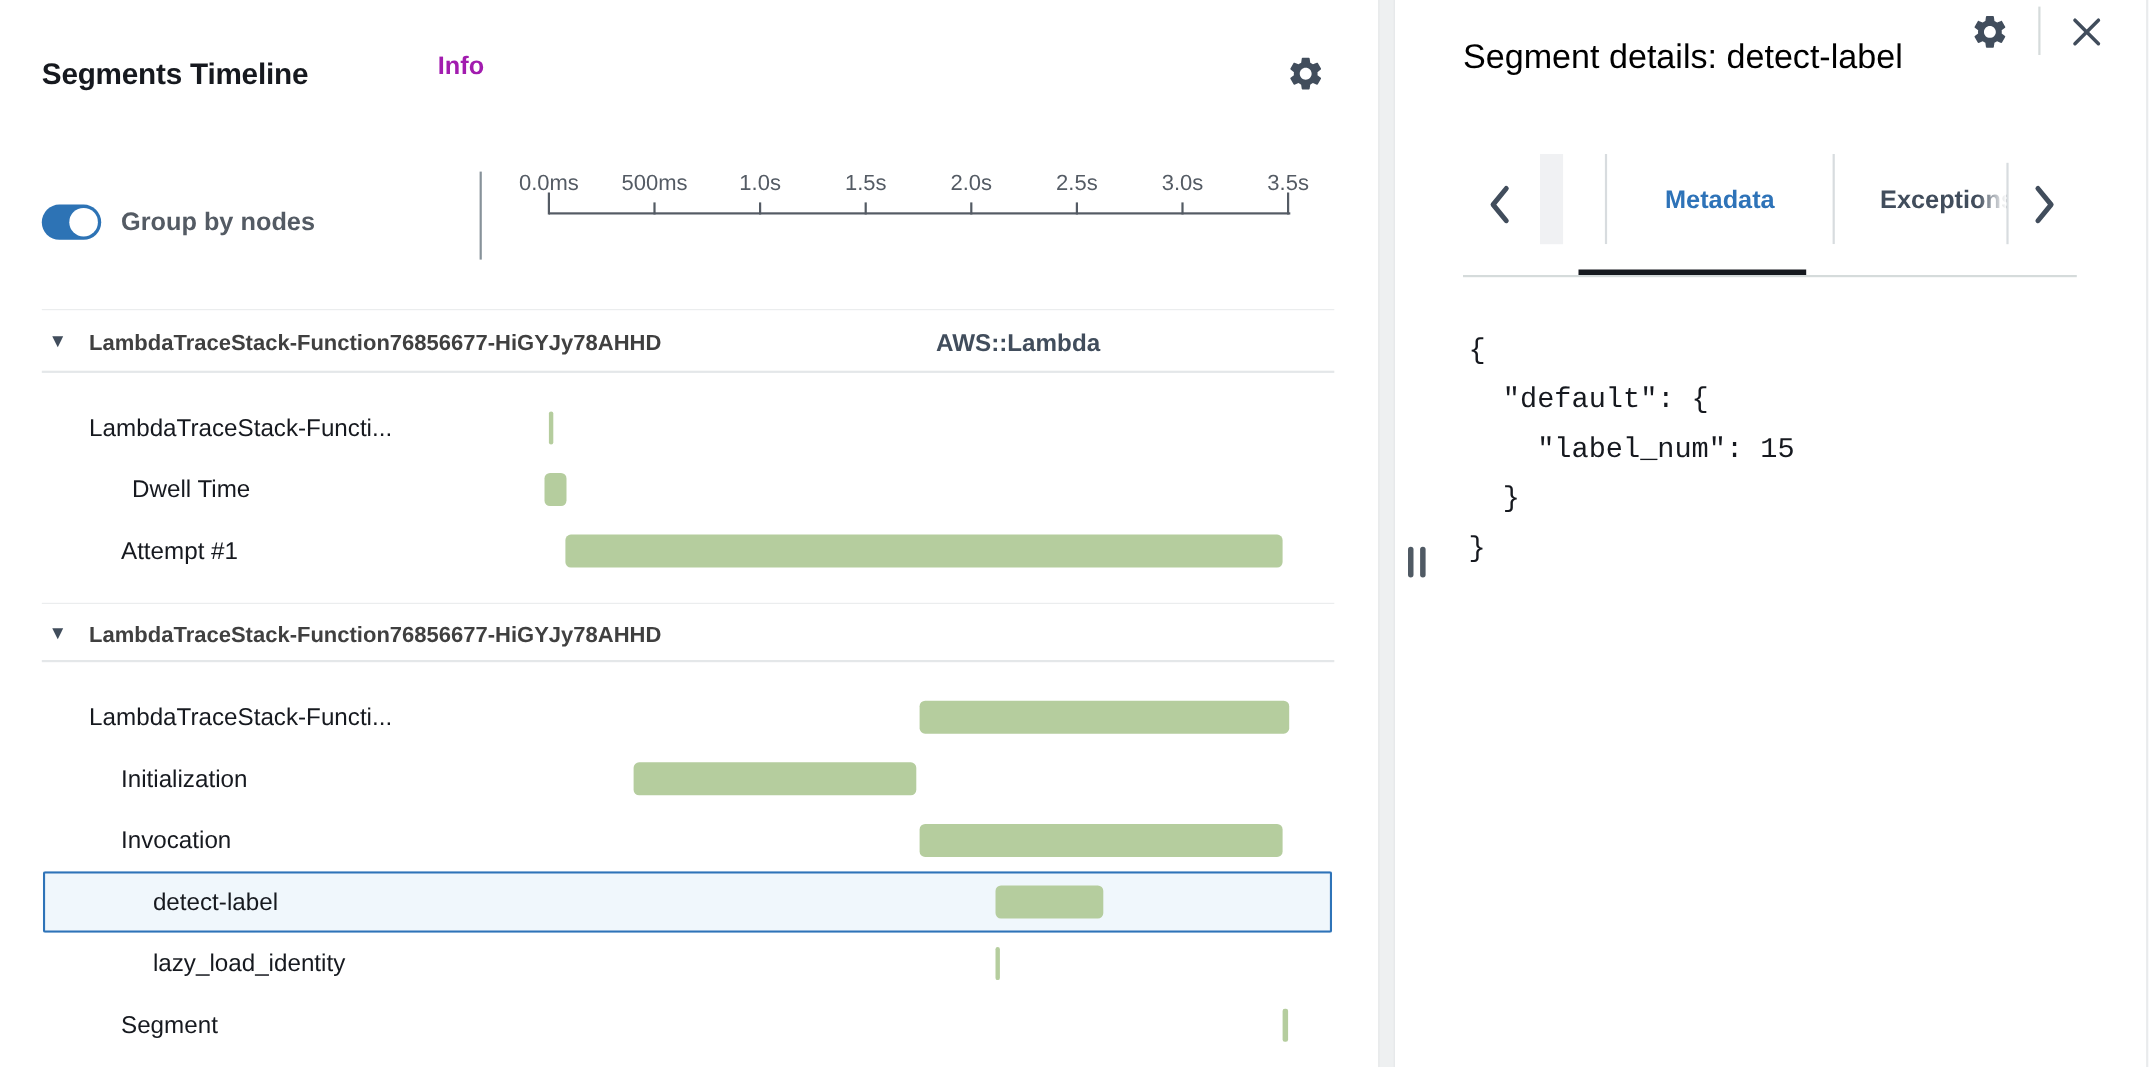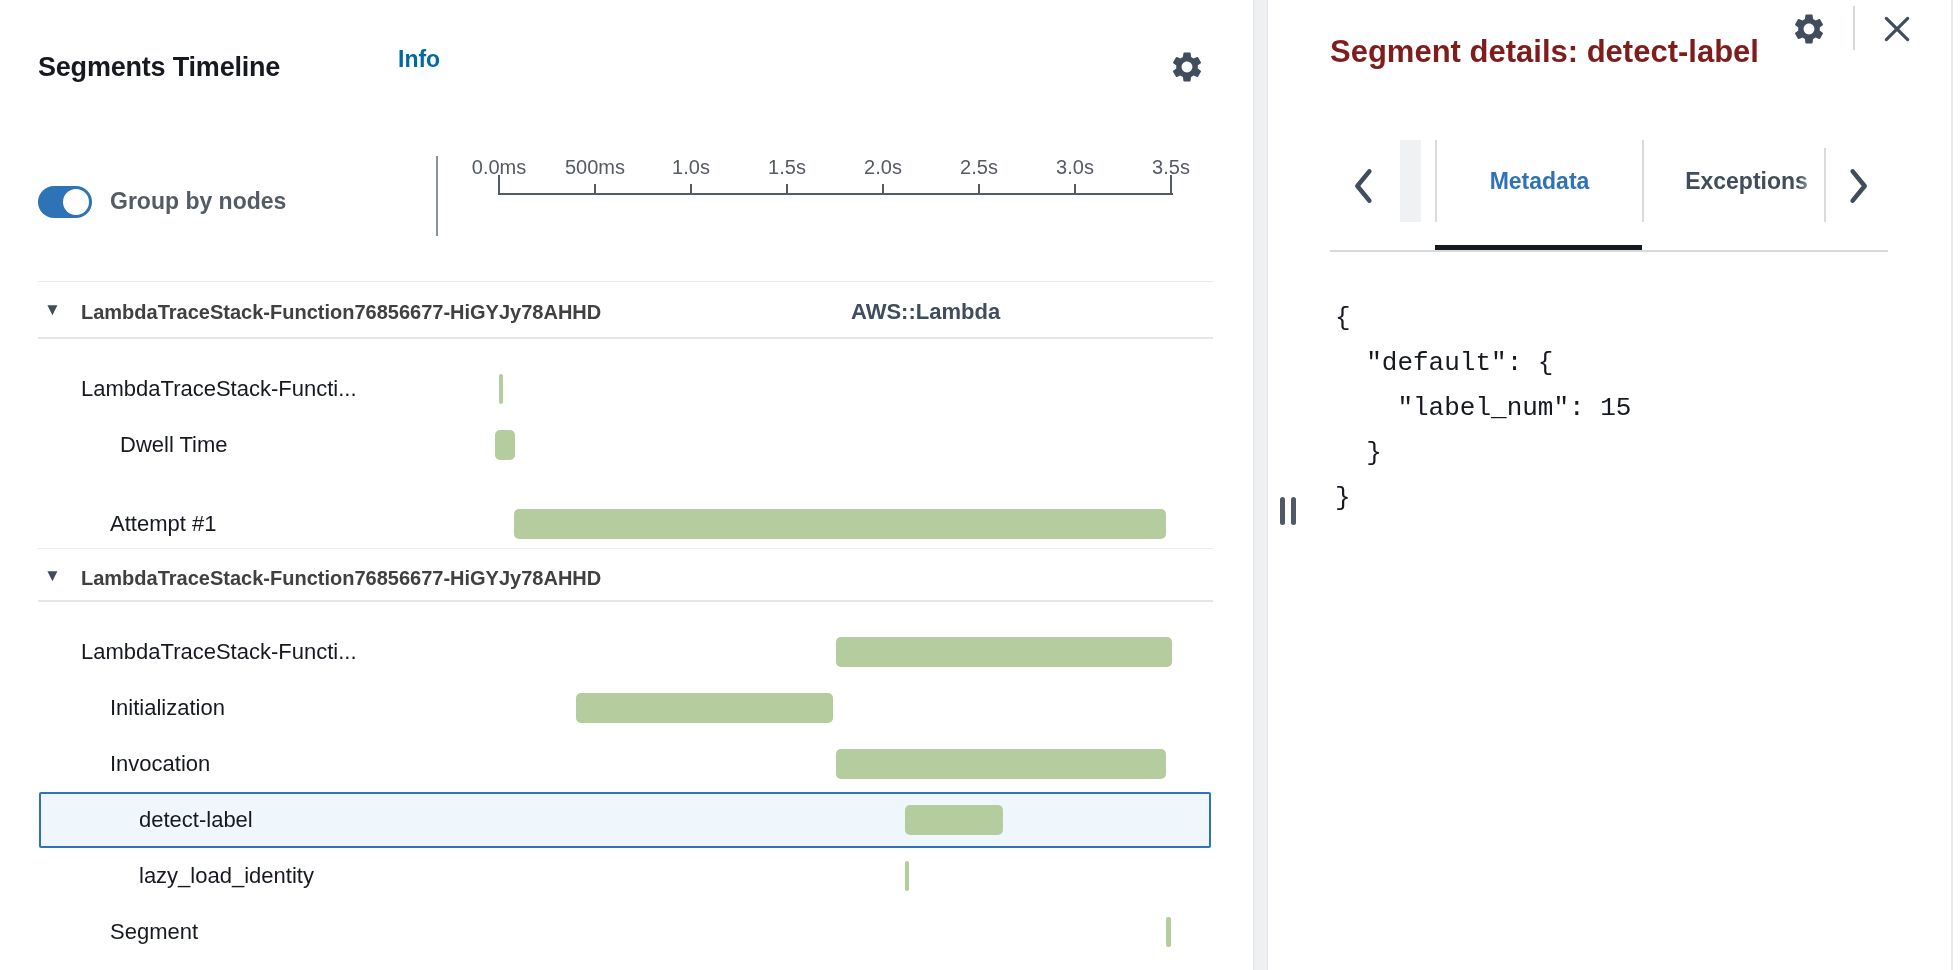--- a/index.html
+++ b/index.html
@@ -6,21 +6,21 @@
   body{
     width:1960px;height:970px;position:relative;overflow:hidden;
     background:#ffffff;
     font-family:"Liberation Sans","DejaVu Sans",sans-serif;
     color:#16191f;
     -webkit-font-smoothing:antialiased;
   }
   .abs{position:absolute;}
   
   .page-title{left:38px;top:34px;font-size:27px;font-weight:bold;color:#16191f;letter-spacing:-0.2px;}
-  .info-link{left:398px;top:46px;font-size:23px;font-weight:bold;color:#0369a1;text-decoration:none;cursor:pointer;}
+  .info-link{left:398px;top:46px;font-size:23px;font-weight:bold;color:#a21caf;text-decoration:none;cursor:pointer;}
   .icon-btn{background:none;border:none;padding:0;margin:0;cursor:pointer;display:flex;align-items:center;justify-content:center;}
   .tl-gear{left:1166px;top:46px;width:42px;height:42px;}
   .toggle{left:38px;top:186px;width:54px;height:32px;border-radius:16px;background:#2d73b5;cursor:pointer;}
   .toggle .knob{position:absolute;right:3px;top:3px;width:26px;height:26px;border-radius:50%;background:#ffffff;}
   .toggle-label{left:110px;top:188px;font-size:23px;font-weight:bold;color:#545b64;}
   .ctrl-divider{left:436px;top:156px;width:2px;height:80px;background:#87929a;}
   .axis-baseline{left:499px;top:193px;width:674px;height:2px;background:#545b64;}
   .tick-label{top:156px;width:100px;text-align:center;font-size:20px;color:#545b64;}
   .tick-mark{width:2px;background:#545b64;}
   .group-hairline{left:38px;width:1175px;height:1px;background:#e9ebed;}
@@ -32,31 +32,31 @@
   .tl-row{left:39px;width:1172px;height:56px;cursor:pointer;}
   .tl-row.selected{background:#f0f7fc;box-shadow:inset 0 0 0 2px #2e73b8;border-radius:2px;}
   .row-label{position:absolute;top:0;line-height:56px;font-size:22px;color:#16191f;white-space:nowrap;}
   .bar{position:absolute;top:13px;height:30px;border-radius:5px;background:#b5cd9e;}
   .bar.thin{border-radius:2px;}
   
   .split-strip{left:1253px;top:0;width:15px;height:970px;background:#eef0f1;border-left:1px solid #e4e7e9;border-right:1px solid #e4e7e9;box-sizing:border-box;}
   .drag-handle{left:1280px;top:497px;width:20px;height:28px;display:flex;gap:6px;cursor:col-resize;}
   .drag-handle span{display:block;width:5px;height:28px;background:#505a64;border-radius:2.5px;}
   
-  .details-title{left:1330px;top:4px;width:432px;font-size:31px;line-height:44px;font-weight:bold;color:#7f1d1d;}
+  .details-title{left:1330px;top:4px;width:432px;font-size:31px;line-height:44px;font-weight:normal;color:#000000;}
   .dt-gear{left:1788px;top:8px;width:42px;height:42px;}
   .hdr-vr{left:1853px;top:6px;width:2px;height:44px;background:#d5dbdb;}
   .dt-close{left:1876px;top:8px;width:42px;height:42px;}
   .tabs-chevron-left{left:1342px;top:160px;width:44px;height:52px;}
   .tabs-chevron-right{left:1836px;top:160px;width:44px;height:52px;}
   .pg-band{left:1400px;top:140px;width:21px;height:82px;background:#f0f1f3;}
   .tabs-viewport{left:1435px;top:140px;width:389px;height:82px;overflow:hidden;}
   .tabs-track{display:flex;height:82px;}
   .tab{flex:0 0 207px;box-sizing:border-box;border-left:2px solid #d8dcdf;text-align:center;line-height:82px;font-size:23px;font-weight:bold;color:#414d5c;cursor:pointer;white-space:nowrap;}
-  .tab.active{color:#2e73b8;}
+  .tab.active{color:#2e73b8;margin-left:24px;}
   .tabs-fade{position:absolute;right:0;top:0;width:26px;height:82px;background:linear-gradient(to right,rgba(255,255,255,0),rgba(255,255,255,1));}
   .tabs-right-sep{left:1824px;top:148px;width:2px;height:74px;background:#d8dcdf;}
   .tabs-rule{left:1330px;top:250px;width:558px;height:2px;background:#d5dbdb;}
   .tab-active-underline{left:1435px;top:245px;width:207px;height:5px;background:#16191f;}
   .code{left:1335px;top:296px;margin:0;font-family:"Liberation Mono","DejaVu Sans Mono",monospace;font-size:26px;line-height:45px;color:#16191f;white-space:pre;}
   .right-edge{left:1951px;top:0;width:2px;height:970px;background:#e9ebed;}
   svg{display:block;}
 </style>
 </head>
 <body>
@@ -107,21 +107,21 @@
       </div>
       <div class="abs group-underline" style="top: 337px;"></div>
       <div class="abs tl-row" style="top: 361px;">
         <div class="row-label" style="left: 42px;">LambdaTraceStack-Functi...</div>
         <div class="bar thin" style="left: 460px; width: 4.2306px;"></div>
       </div>
       <div class="abs tl-row" style="top: 417px;">
         <div class="row-label" style="left: 81px;">Dwell Time</div>
         <div class="bar" style="left: 456.154px; width: 20.1915px;"></div>
       </div>
-      <div class="abs tl-row" style="top: 496px;">
+      <div class="abs tl-row" style="top: 473px;">
         <div class="row-label" style="left: 71px;">Attempt #1</div>
         <div class="bar" style="left: 475.384px; width: 651.897px;"></div>
       </div>
       <div class="abs group-hairline" style="top: 548px;"></div>
       <div class="abs group-header" style="top: 558px;">
         <button class="group-caret">▼</button>
         <div class="group-name">LambdaTraceStack-Function76856677-HiGYJy78AHHD</div>
       </div>
       <div class="abs group-underline" style="top: 600px;"></div>
       <div class="abs tl-row" style="top: 624px;">

